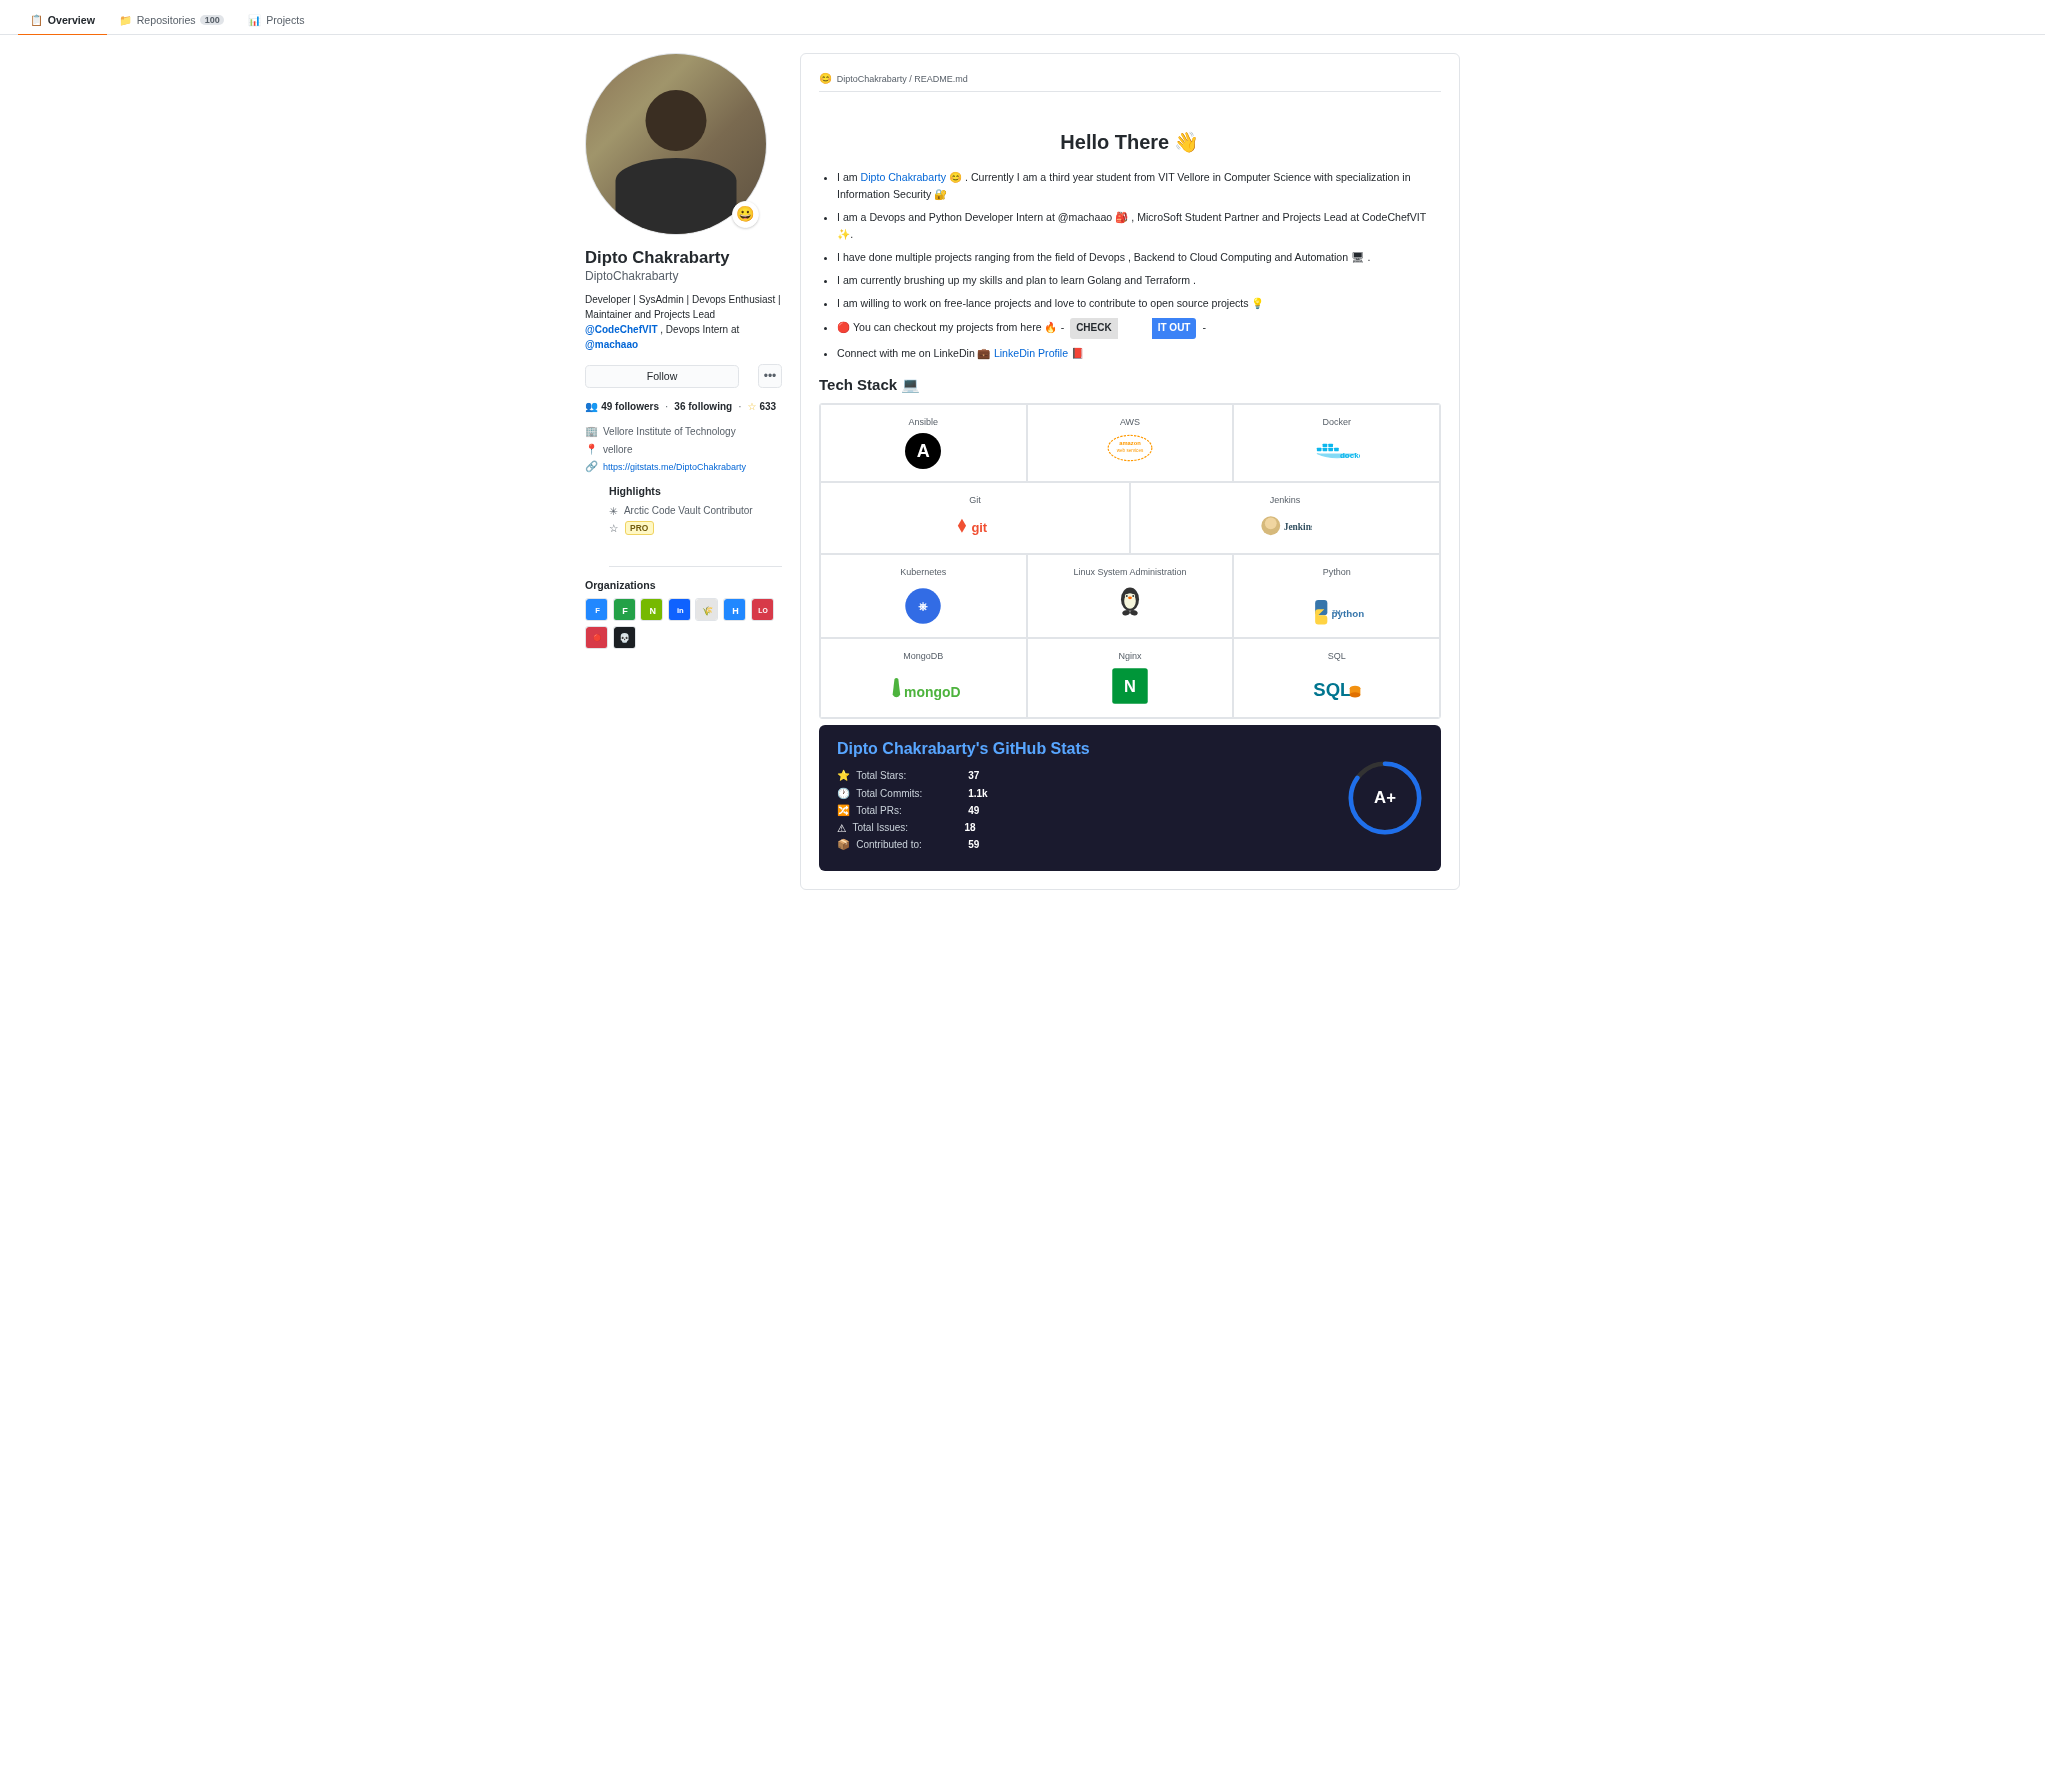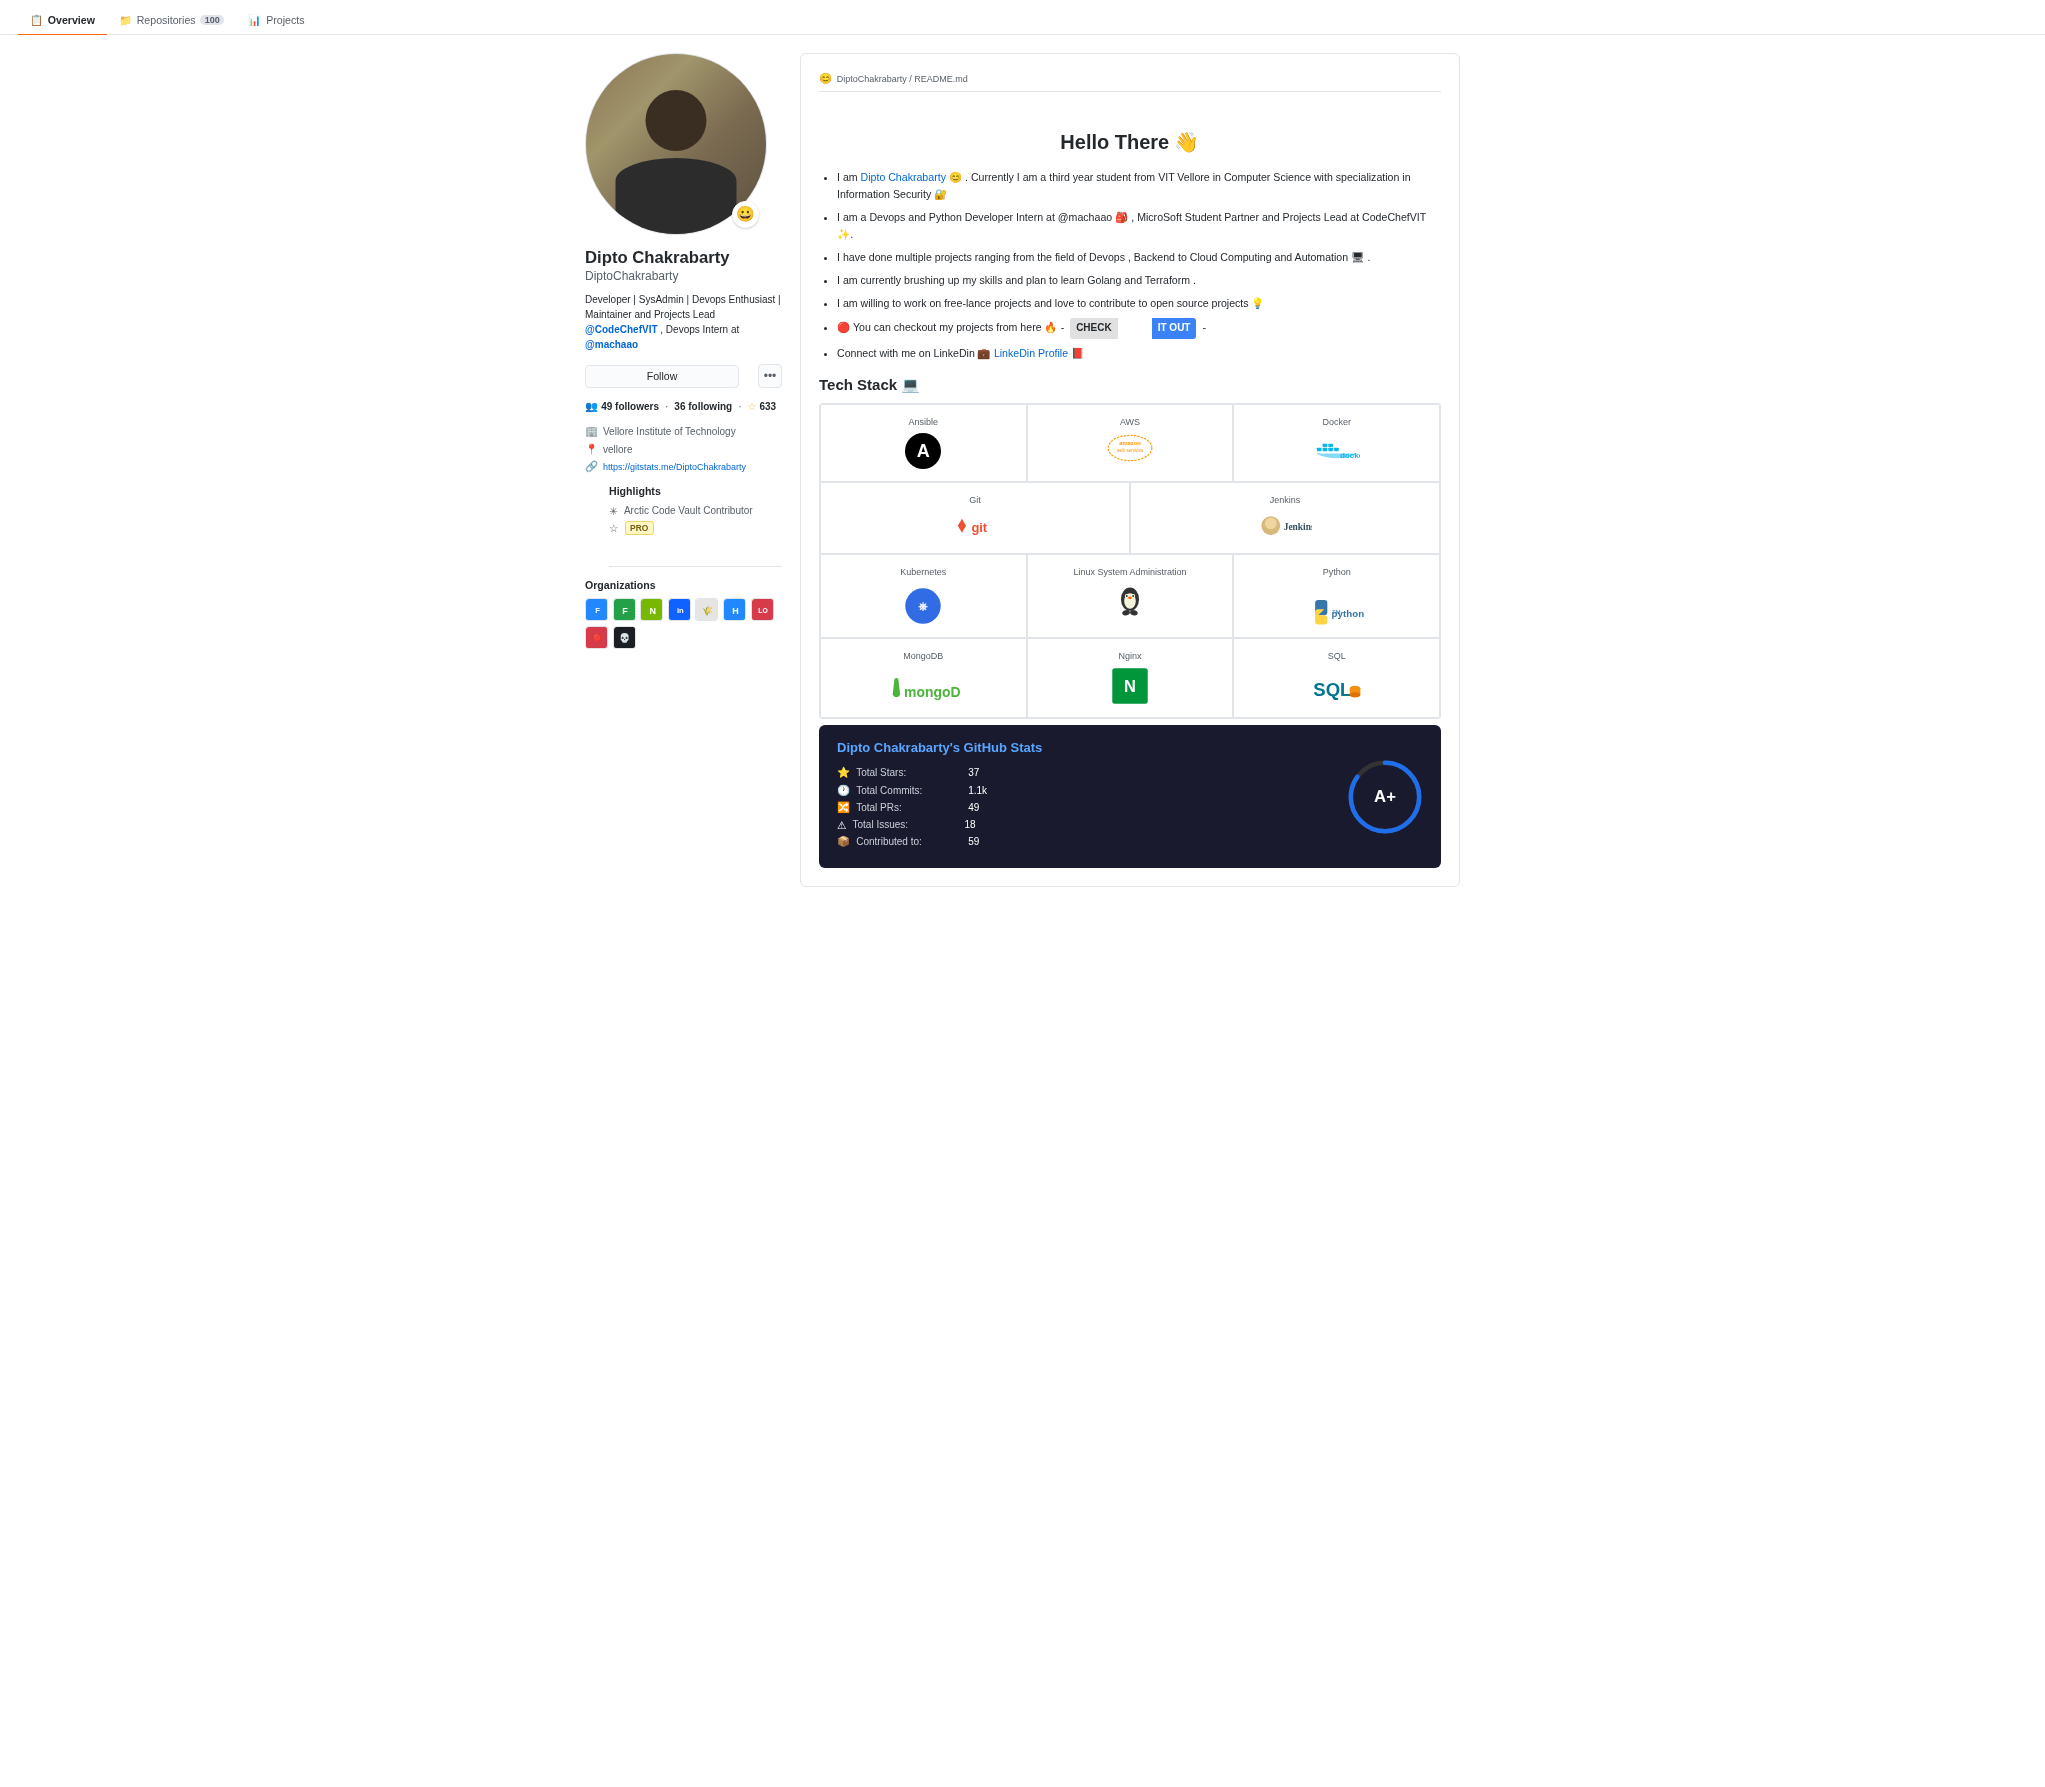--- a/index.html
+++ b/index.html
@@ -404,42 +404,42 @@
       color: #fff;
       margin-top: 6px;
       display: flex;
       align-items: center;
       gap: 18px;
     }
     .stats-info {
       flex: 1;
     }
     .stats-title {
-      font-size: 13px;
+      font-size: 16px;
       font-weight: 600;
       color: #58a6ff;
       margin-bottom: 10.6px;
     }
     .stat-row {
       display: flex;
       align-items: center;
       gap: 6px;
       font-size: 10px;
       margin-bottom: 4.6px;
     }
     .stat-row .stat-icon {
       font-size: 10.6px;
     }
     .stat-row .stat-label {
       color: #c9d1d9;
       min-width: 106px;
     }
     .stat-row .stat-value {
       color: #fff;
-      font-weight: 400;
+      font-weight: 700;
     }
     .grade-circle {
       width: 76px;
       height: 76px;
       position: relative;
       flex-shrink: 0;
     }
     .grade-circle svg {
       width: 76px;
       height: 76px;

